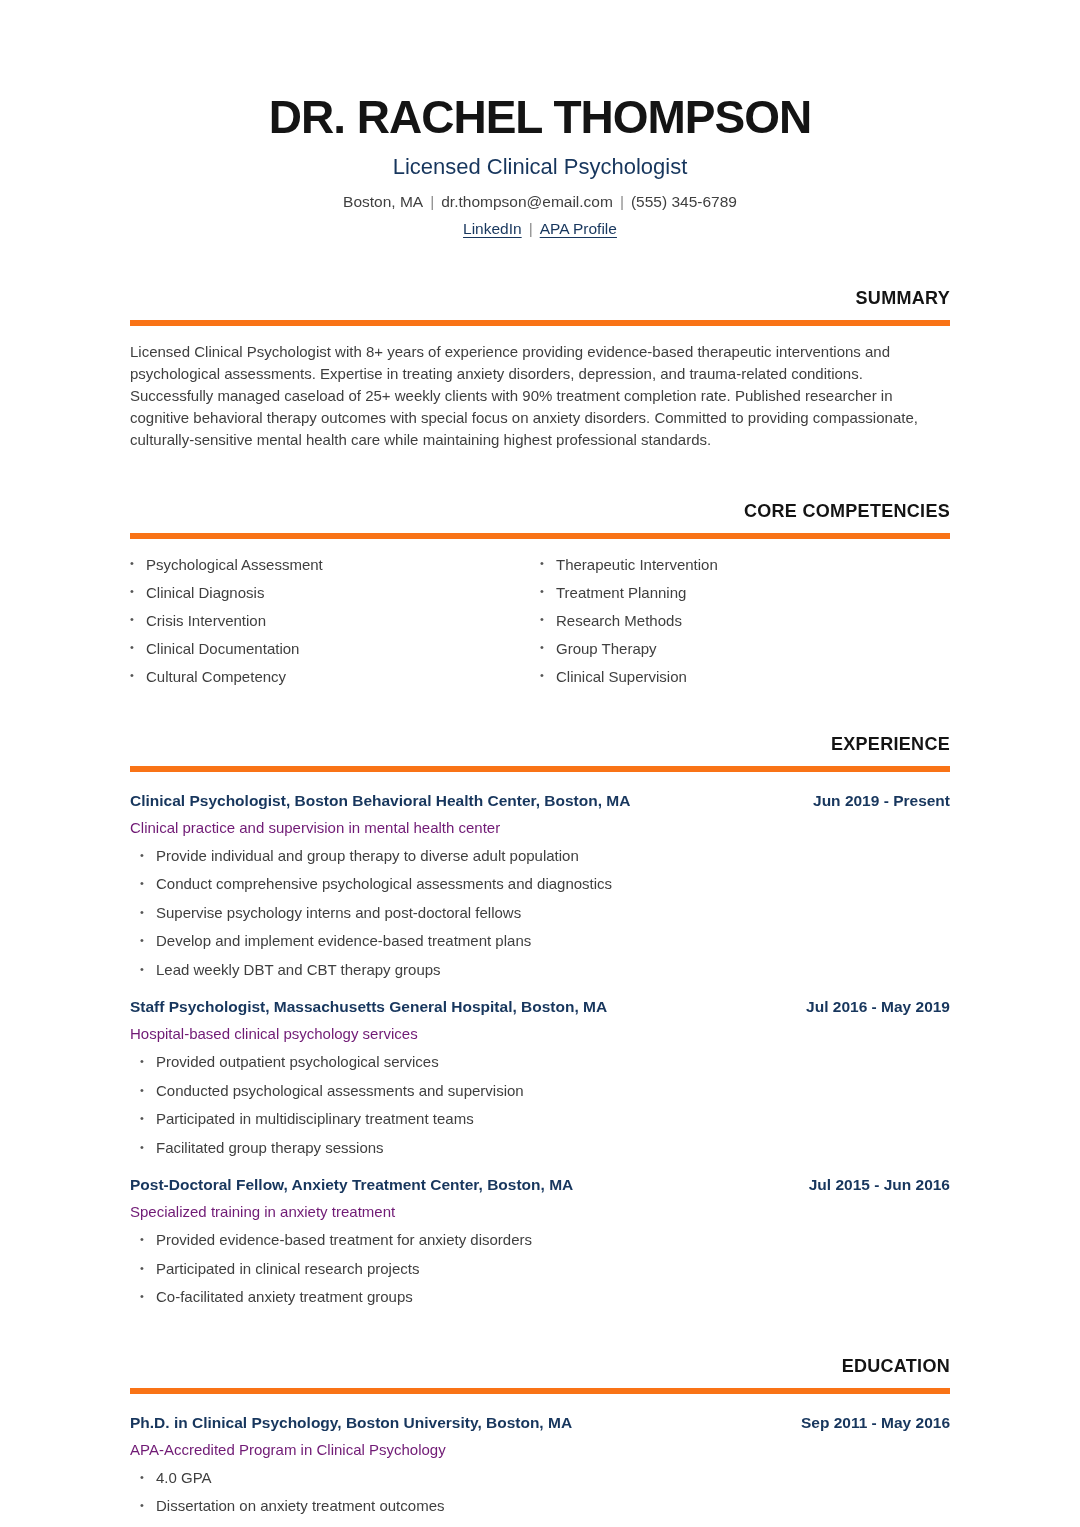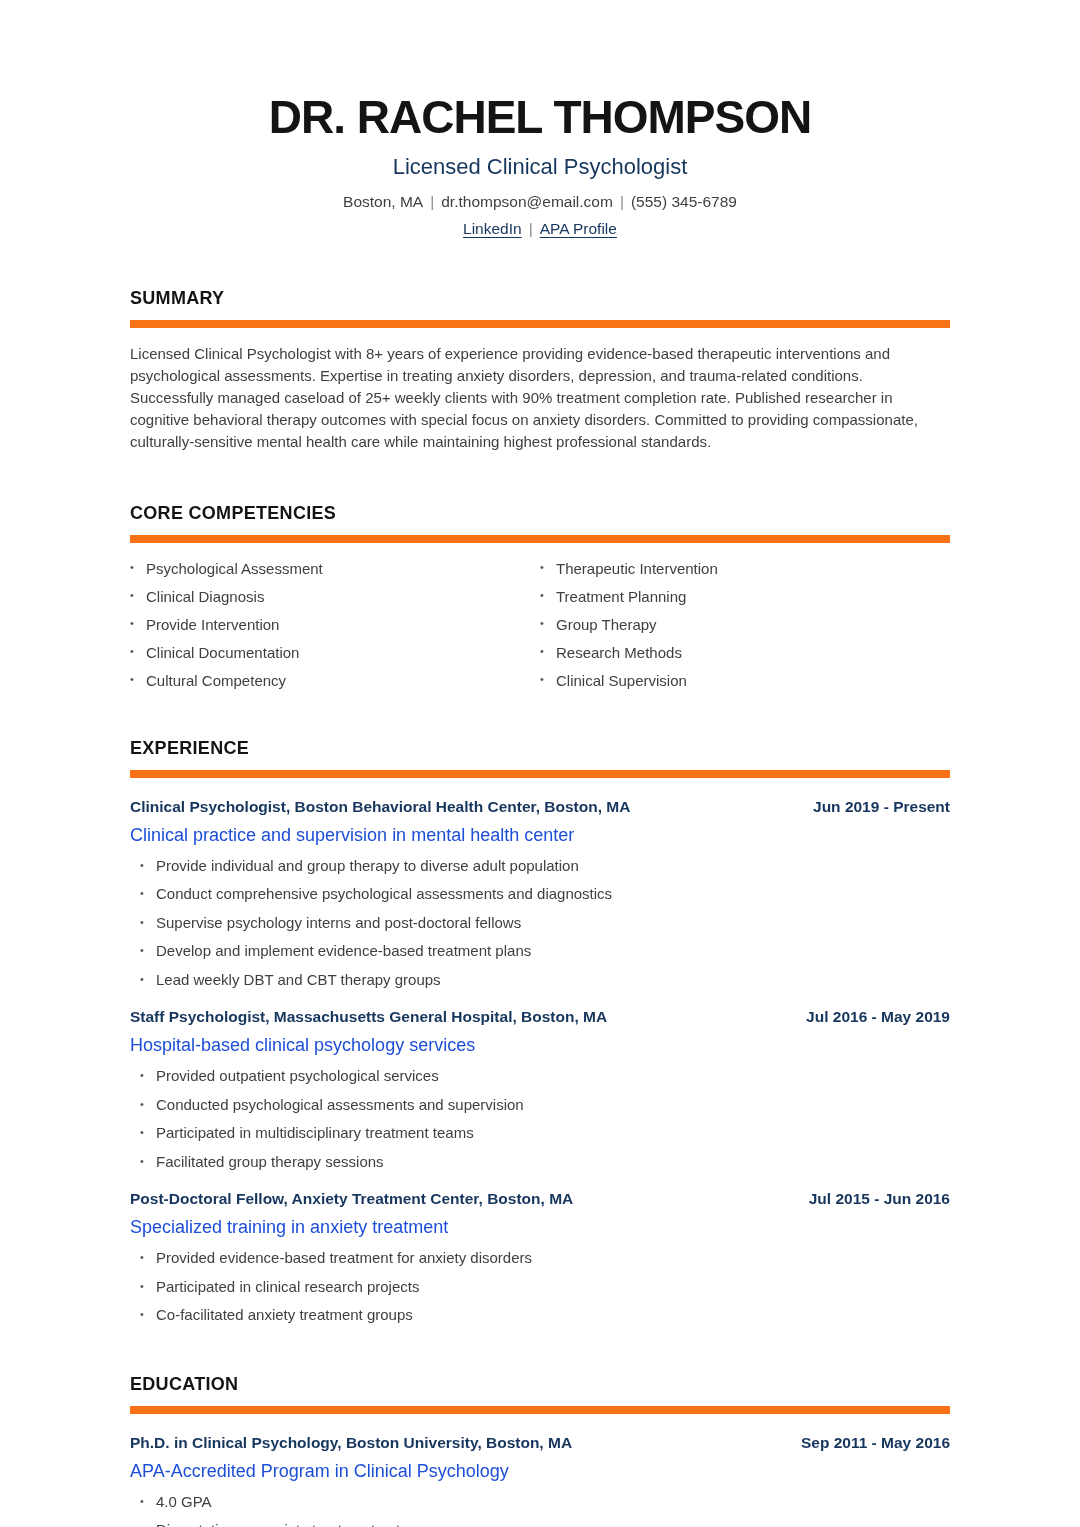--- a/index.html
+++ b/index.html
@@ -43,27 +43,27 @@
   .link {
     color: #17365d;
     text-decoration: underline;
     text-underline-offset: 3px;
     cursor: pointer;
   }
 
   
   .section { margin-top: 50px; }
   .section-heading {
-    text-align: left;
+    text-align: right;
     font-size: 18px;
     font-weight: 700;
     letter-spacing: 0.3px;
     color: #141414;
     padding-bottom: 11px;
-    border-bottom: 8px solid #f97316;
+    border-bottom: 6px solid #f97316;
   }
   .summary-text {
     margin-top: 15px;
     font-size: 15px;
     line-height: 1.47;
     color: #3f3f3f;
   }
 
   
   .comp-columns { display: flex; margin-top: 18px; }
@@ -101,22 +101,22 @@
   }
   .entry-dates {
     font-size: 15.5px;
     font-weight: 700;
     color: #17365d;
     white-space: nowrap;
     margin-left: 20px;
   }
   .entry-subtitle {
     margin-top: 9px;
-    font-size: 18px;
-    color: #1d4ed8;
+    font-size: 15px;
+    color: #701a75;
   }
   .job-bullets {
     list-style: none;
     margin-top: 5px;
   }
   .job-bullets li {
     position: relative;
     margin-top: 12px;
     padding-left: 16px;
     margin-left: 10px;
@@ -145,29 +145,29 @@
     <div class="section-heading">SUMMARY</div>
     <p class="summary-text">Licensed Clinical Psychologist with 8+ years of experience providing evidence-based therapeutic interventions and psychological assessments. Expertise in treating anxiety disorders, depression, and trauma-related conditions. Successfully managed caseload of 25+ weekly clients with 90% treatment completion rate. Published researcher in cognitive behavioral therapy outcomes with special focus on anxiety disorders. Committed to providing compassionate, culturally-sensitive mental health care while maintaining highest professional standards.</p>
   </section>
 
   <section class="section">
     <div class="section-heading">CORE COMPETENCIES</div>
     <div class="comp-columns">
       <ul class="comp-col">
         <li>Psychological Assessment</li>
         <li>Clinical Diagnosis</li>
-        <li>Provide Intervention</li>
+        <li>Crisis Intervention</li>
         <li>Clinical Documentation</li>
         <li>Cultural Competency</li>
       </ul>
       <ul class="comp-col">
         <li>Therapeutic Intervention</li>
         <li>Treatment Planning</li>
+        <li>Research Methods</li>
         <li>Group Therapy</li>
-        <li>Research Methods</li>
         <li>Clinical Supervision</li>
       </ul>
     </div>
   </section>
 
   <section class="section">
     <div class="section-heading">EXPERIENCE</div>
 
     <div class="entry">
       <div class="entry-header">

